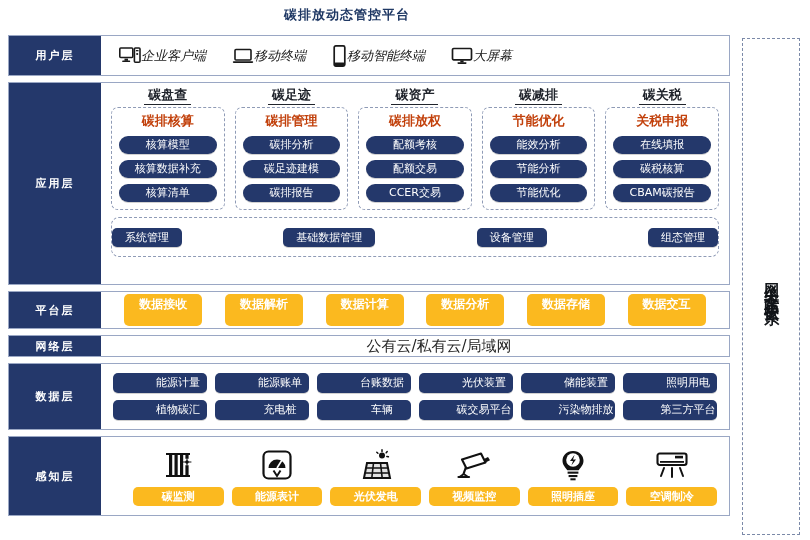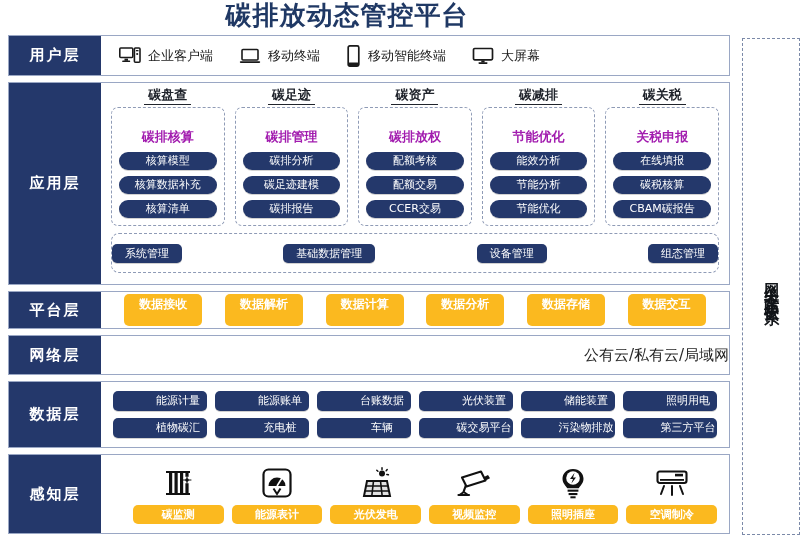--- a/index.html
+++ b/index.html
@@ -7,42 +7,42 @@
     width:810px;height:540px;
     background:#ffffff;
     font-family:"DejaVu Sans","Liberation Sans",sans-serif;
     overflow:hidden;
     position:relative;
   }
   
   .title{
     position:absolute;left:0;top:2px;width:694px;
     text-align:center;
-    font-size:26px;font-weight:bold;color:#1f3864;
+    font-size:13px;font-weight:bold;color:#1f3864;
     letter-spacing:1px;
     line-height:26px;
   }
   
   .stack{
     position:absolute;left:8px;top:35px;width:722px;
   }
   .band{
     position:relative;
     display:flex;
     align-items:stretch;
     margin-bottom:6px;
     border:1px solid #9aa7c4;
     background:#ffffff;
     box-sizing:border-box;
   }
   .band-label{
     flex:0 0 92px;
     background:#24386b;
     color:#ffffff;
-    font-size:15px;font-weight:bold;
+    font-size:11px;font-weight:bold;
     display:flex;align-items:center;justify-content:center;
     letter-spacing:2px;
     box-sizing:border-box;
   }
   .band-body{
     flex:1 1 auto;
     position:relative;
     box-sizing:border-box;
     display:flex;
     align-items:center;
@@ -50,21 +50,21 @@
 
   
   .band-user{height:41px;}
   .user-items{
     display:flex;align-items:center;
     width:100%;
     padding-left:18px;
     box-sizing:border-box;
     gap:26px;
   }
-  .user-item{display:flex;align-items:center;gap:7px;}
+  .user-item{display:flex;align-items:center;font-style:italic;}
   .user-item .lbl{font-size:13px;color:#1a1a1a;}
   .ico{display:inline-block;line-height:0;}
 
   
   .band-app{height:203px;}
   .app-body{flex-direction:column;align-items:stretch;justify-content:flex-start;padding:4px 10px 6px 10px;}
   .app-cols{display:flex;gap:10px;justify-content:flex-start;}
   .app-col{flex:1 1 0;display:flex;flex-direction:column;align-items:center;}
   .app-col-title{
     font-size:13px;font-weight:bold;color:#20242c;
@@ -74,21 +74,21 @@
     line-height:16px;
   }
   .app-box{
     width:100%;
     border:1.3px dashed #8f9bb6;
     border-radius:7px;
     padding:4px 7px 7px 7px;
     box-sizing:border-box;
     display:flex;flex-direction:column;align-items:center;gap:6px;
   }
-  .app-box-title{font-size:13px;font-weight:bold;color:#a21caf;line-height:17px;margin-bottom:1px;margin-top:16px;}
+  .app-box-title{font-size:13px;font-weight:bold;color:#c2410c;line-height:17px;margin-bottom:1px;}
   .pill{
     width:100%;
     background:#24386b;
     color:#ffffff;
     border-radius:9px;
     font-size:11px;
     text-align:center;
     line-height:18px;
     height:18px;
     box-shadow:0 1px 0 rgba(0,0,0,.18);
@@ -116,23 +116,23 @@
     width:100%;display:flex;justify-content:space-around;align-items:center;
     padding:0 12px;box-sizing:border-box;
   }
   .pill-yellow{
     background:#fbb91f;color:#ffffff;border-radius:5px;
     font-size:12px;line-height:20px;height:32px;
     padding:0 15px;white-space:nowrap;font-weight:bold;
   }
 
   
-  .band-network{height:40px;}
+  .band-network{height:22px;}
   .network-text{
-    width:100%;text-align:right;font-size:15px;color:#262626;padding-left:48px;
+    width:100%;text-align:center;font-size:15px;color:#262626;padding-left:48px;
   }
 
   
   .band-data{height:67px;}
   .data-body{flex-direction:column;justify-content:center;gap:7px;padding:0 12px;}
   .data-row{display:flex;justify-content:space-between;gap:8px;width:100%;}
   .pill-data{
     flex:1 1 0;
     background:#24386b;color:#fff;border-radius:5px;
     font-size:11px;line-height:20px;height:20px;text-align:center;

